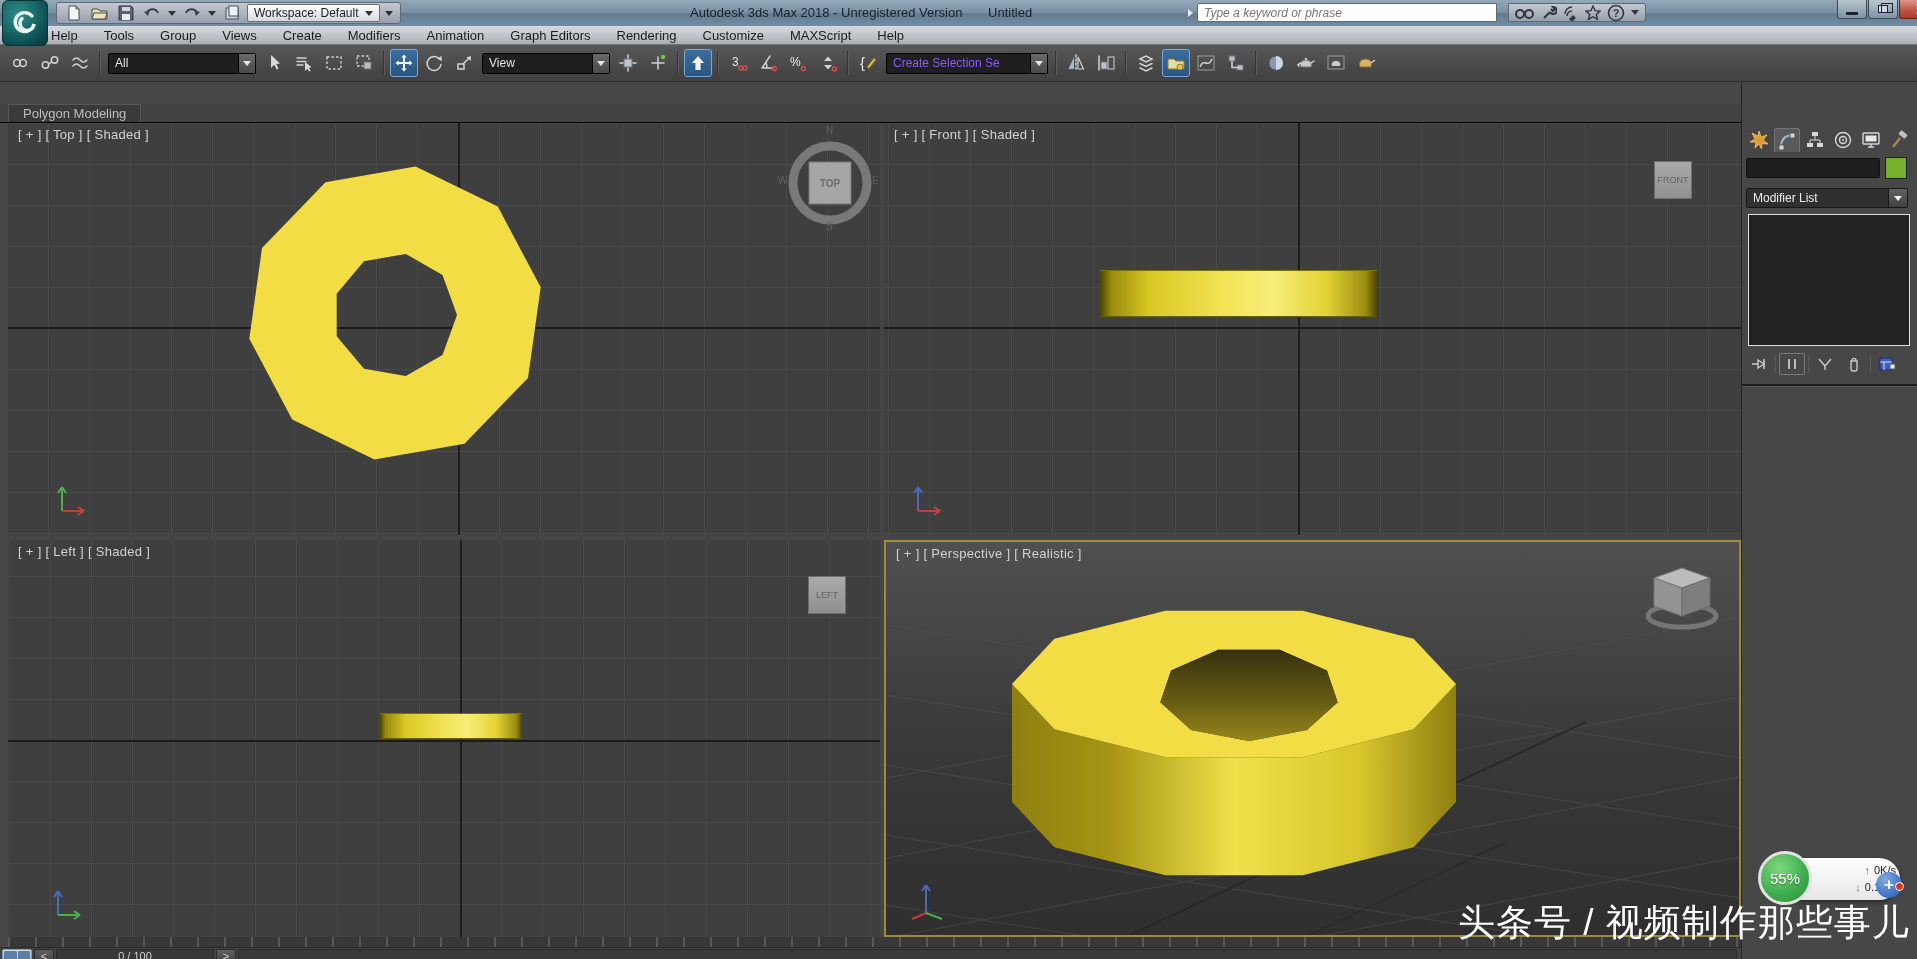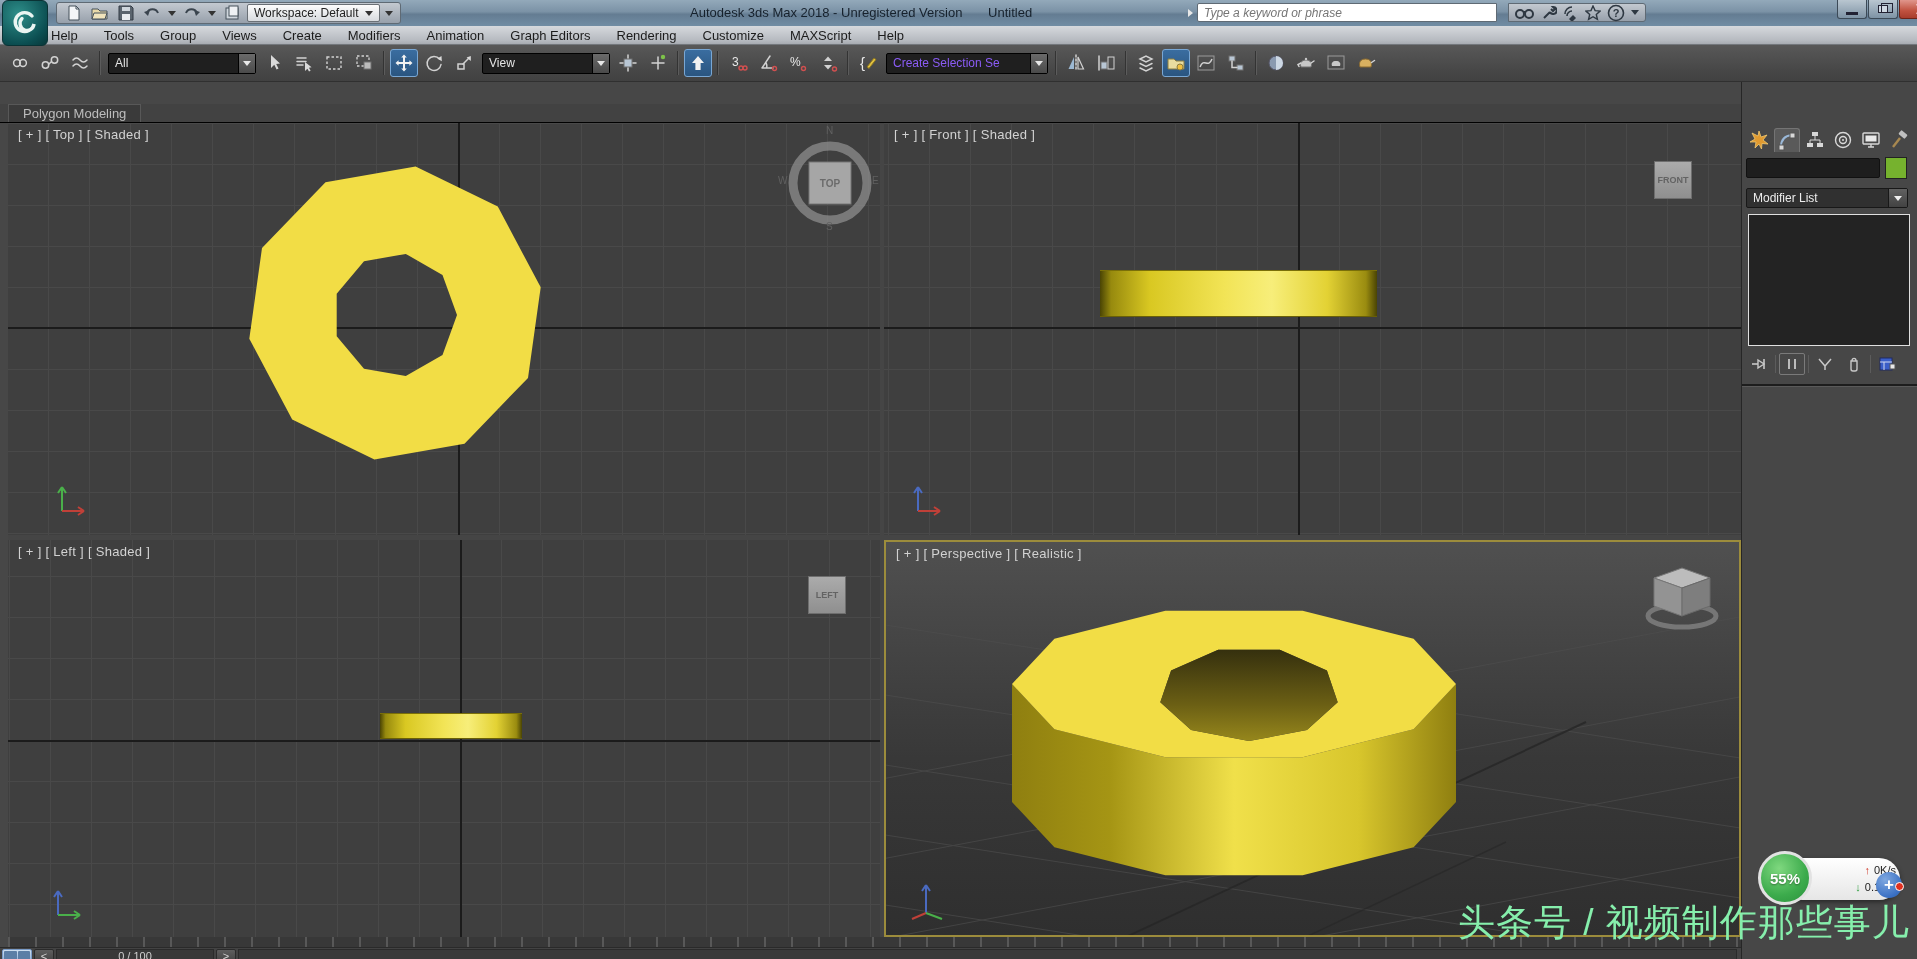--- a/index.html
+++ b/index.html
@@ -78,21 +78,21 @@
 .viewcube{position:absolute;z-index:5}
 .tripod{position:absolute;z-index:5}
 #vp-top{left:8px;top:123px;width:872px;height:412px}
 #vp-front{left:884px;top:123px;width:857px;height:412px}
 #vp-left{left:8px;top:540px;width:872px;height:397px}
 #vp-persp{left:884px;top:540px;width:857px;height:397px;background:linear-gradient(180deg,#505050,#383838 55%,#2f2f2f);
   border:2px solid #9c8c3c}
 .vdivider{position:absolute;left:880px;top:123px;width:4px;height:814px;background:#454545}
 .hdivider{position:absolute;left:8px;top:535px;width:1733px;height:5px;background:#454545}
 .cubesq{position:absolute;background:linear-gradient(180deg,#ababab,#8f8f8f);border:1px solid #6e6e6e;
-  display:flex;align-items:center;justify-content:center;color:#636363;font-size:9px;font-weight:bold}
+  display:flex;align-items:center;justify-content:center;color:#636363;font-size:9px;font-weight:normal}
 .compass{position:absolute;color:#606060;font-size:10px;z-index:5}
 
 #cmdpanel{position:absolute;left:1741px;top:82px;width:176px;height:877px;background:#474747;border-left:1px solid #262626}
 #cmdtabs{position:absolute;left:2px;top:44px;width:172px;height:26px;display:flex;align-items:flex-end;gap:2px;padding-left:2px}
 .ctab{width:26px;height:24px;display:flex;align-items:center;justify-content:center;border-radius:3px 3px 0 0}
 .ctab.active{background:#5a5a5a;border:1px solid #747474;border-bottom:none}
 #namefield{position:absolute;left:4px;top:76px;width:134px;height:20px;background:#1e1e1e;border:1px solid #111;border-radius:2px;
   color:#ddd;font-size:12px;padding:0 4px;outline:none;font-family:"Liberation Sans",sans-serif}
 #swatch{position:absolute;left:143px;top:75px;width:22px;height:22px;background:#76b22e;border:1px solid #222}
 #modlist{position:absolute;left:4px;top:106px;width:162px;height:20px;background:#303030;border:1px solid #181818;border-radius:2px;
@@ -119,30 +119,30 @@
   color:#d8d8d8;font-size:11px;display:flex;align-items:center;justify-content:center}
 #framebox{width:158px;height:13px;background:#383838;border:1px solid #2b2b2b;color:#cfcfcf;font-size:11px;
   display:flex;align-items:center;justify-content:center}
 #tl-track{flex:1;height:13px;background:#3a3a3a;border:1px solid #2b2b2b;margin-right:4px}
 
 #netmon{position:absolute;left:1758px;top:851px;width:150px;height:56px;z-index:50}
 #netpill{position:absolute;left:24px;top:7px;width:118px;height:42px;border-radius:21px;
   background:linear-gradient(180deg,#ffffff,#e6e6e6);box-shadow:0 2px 5px rgba(0,0,0,.45)}
 #netcircle{position:absolute;left:0;top:0;width:54px;height:54px;border-radius:50%;
   background:radial-gradient(circle at 38% 30%,#7fd87f,#3cab4c 60%,#2a8f3c);border:3px solid #e2e2e2;
-  display:flex;align-items:center;justify-content:center;color:#fff;font-size:15px;font-weight:bold;text-shadow:0 1px 2px rgba(0,0,0,.4)}
+  display:flex;align-items:center;justify-content:center;color:#fff;font-size:15px;font-weight:normal;text-shadow:0 1px 2px rgba(0,0,0,.4)}
 .netrow{position:absolute;left:58px;width:56px;height:14px;display:flex;align-items:center;justify-content:flex-end;gap:4px;
   color:#1c1c1c;font-size:11px}
 .uparrow{color:#d03828;font-size:11px}
 .dnarrow{color:#2f9e3f;font-size:11px}
 #plusbtn{position:absolute;right:-2px;top:14px;width:26px;height:26px;border-radius:50%;
   background:radial-gradient(circle at 35% 30%,#7fa8e0,#3a70c4 70%,#2c5da8);color:#fff;font-size:17px;font-weight:bold;
   display:flex;align-items:center;justify-content:center}
 #plusdot{position:absolute;right:-2px;top:10px;width:9px;height:9px;border-radius:50%;background:#e03020;border:1px solid #fff}
-#watermark{position:absolute;left:1458px;top:898px;z-index:60;color:#86efac;font-size:37px;letter-spacing:1px;
+#watermark{position:absolute;left:1458px;top:898px;z-index:60;color:#ffffff;font-size:37px;letter-spacing:1px;
   white-space:nowrap;font-family:"Liberation Sans",sans-serif}
 </style>
 </head>
 <body>
 <div id="app">
 
 <div id="titlebar">
   <div id="logo">
     <svg width="30" height="30" viewBox="0 0 30 30">
       <path d="M22 8 A9.5 9.5 0 1 0 24 16 A7 7 0 1 1 12 10.5" fill="none" stroke="#eaf5f2" stroke-width="3.4" stroke-linecap="round"></path>

